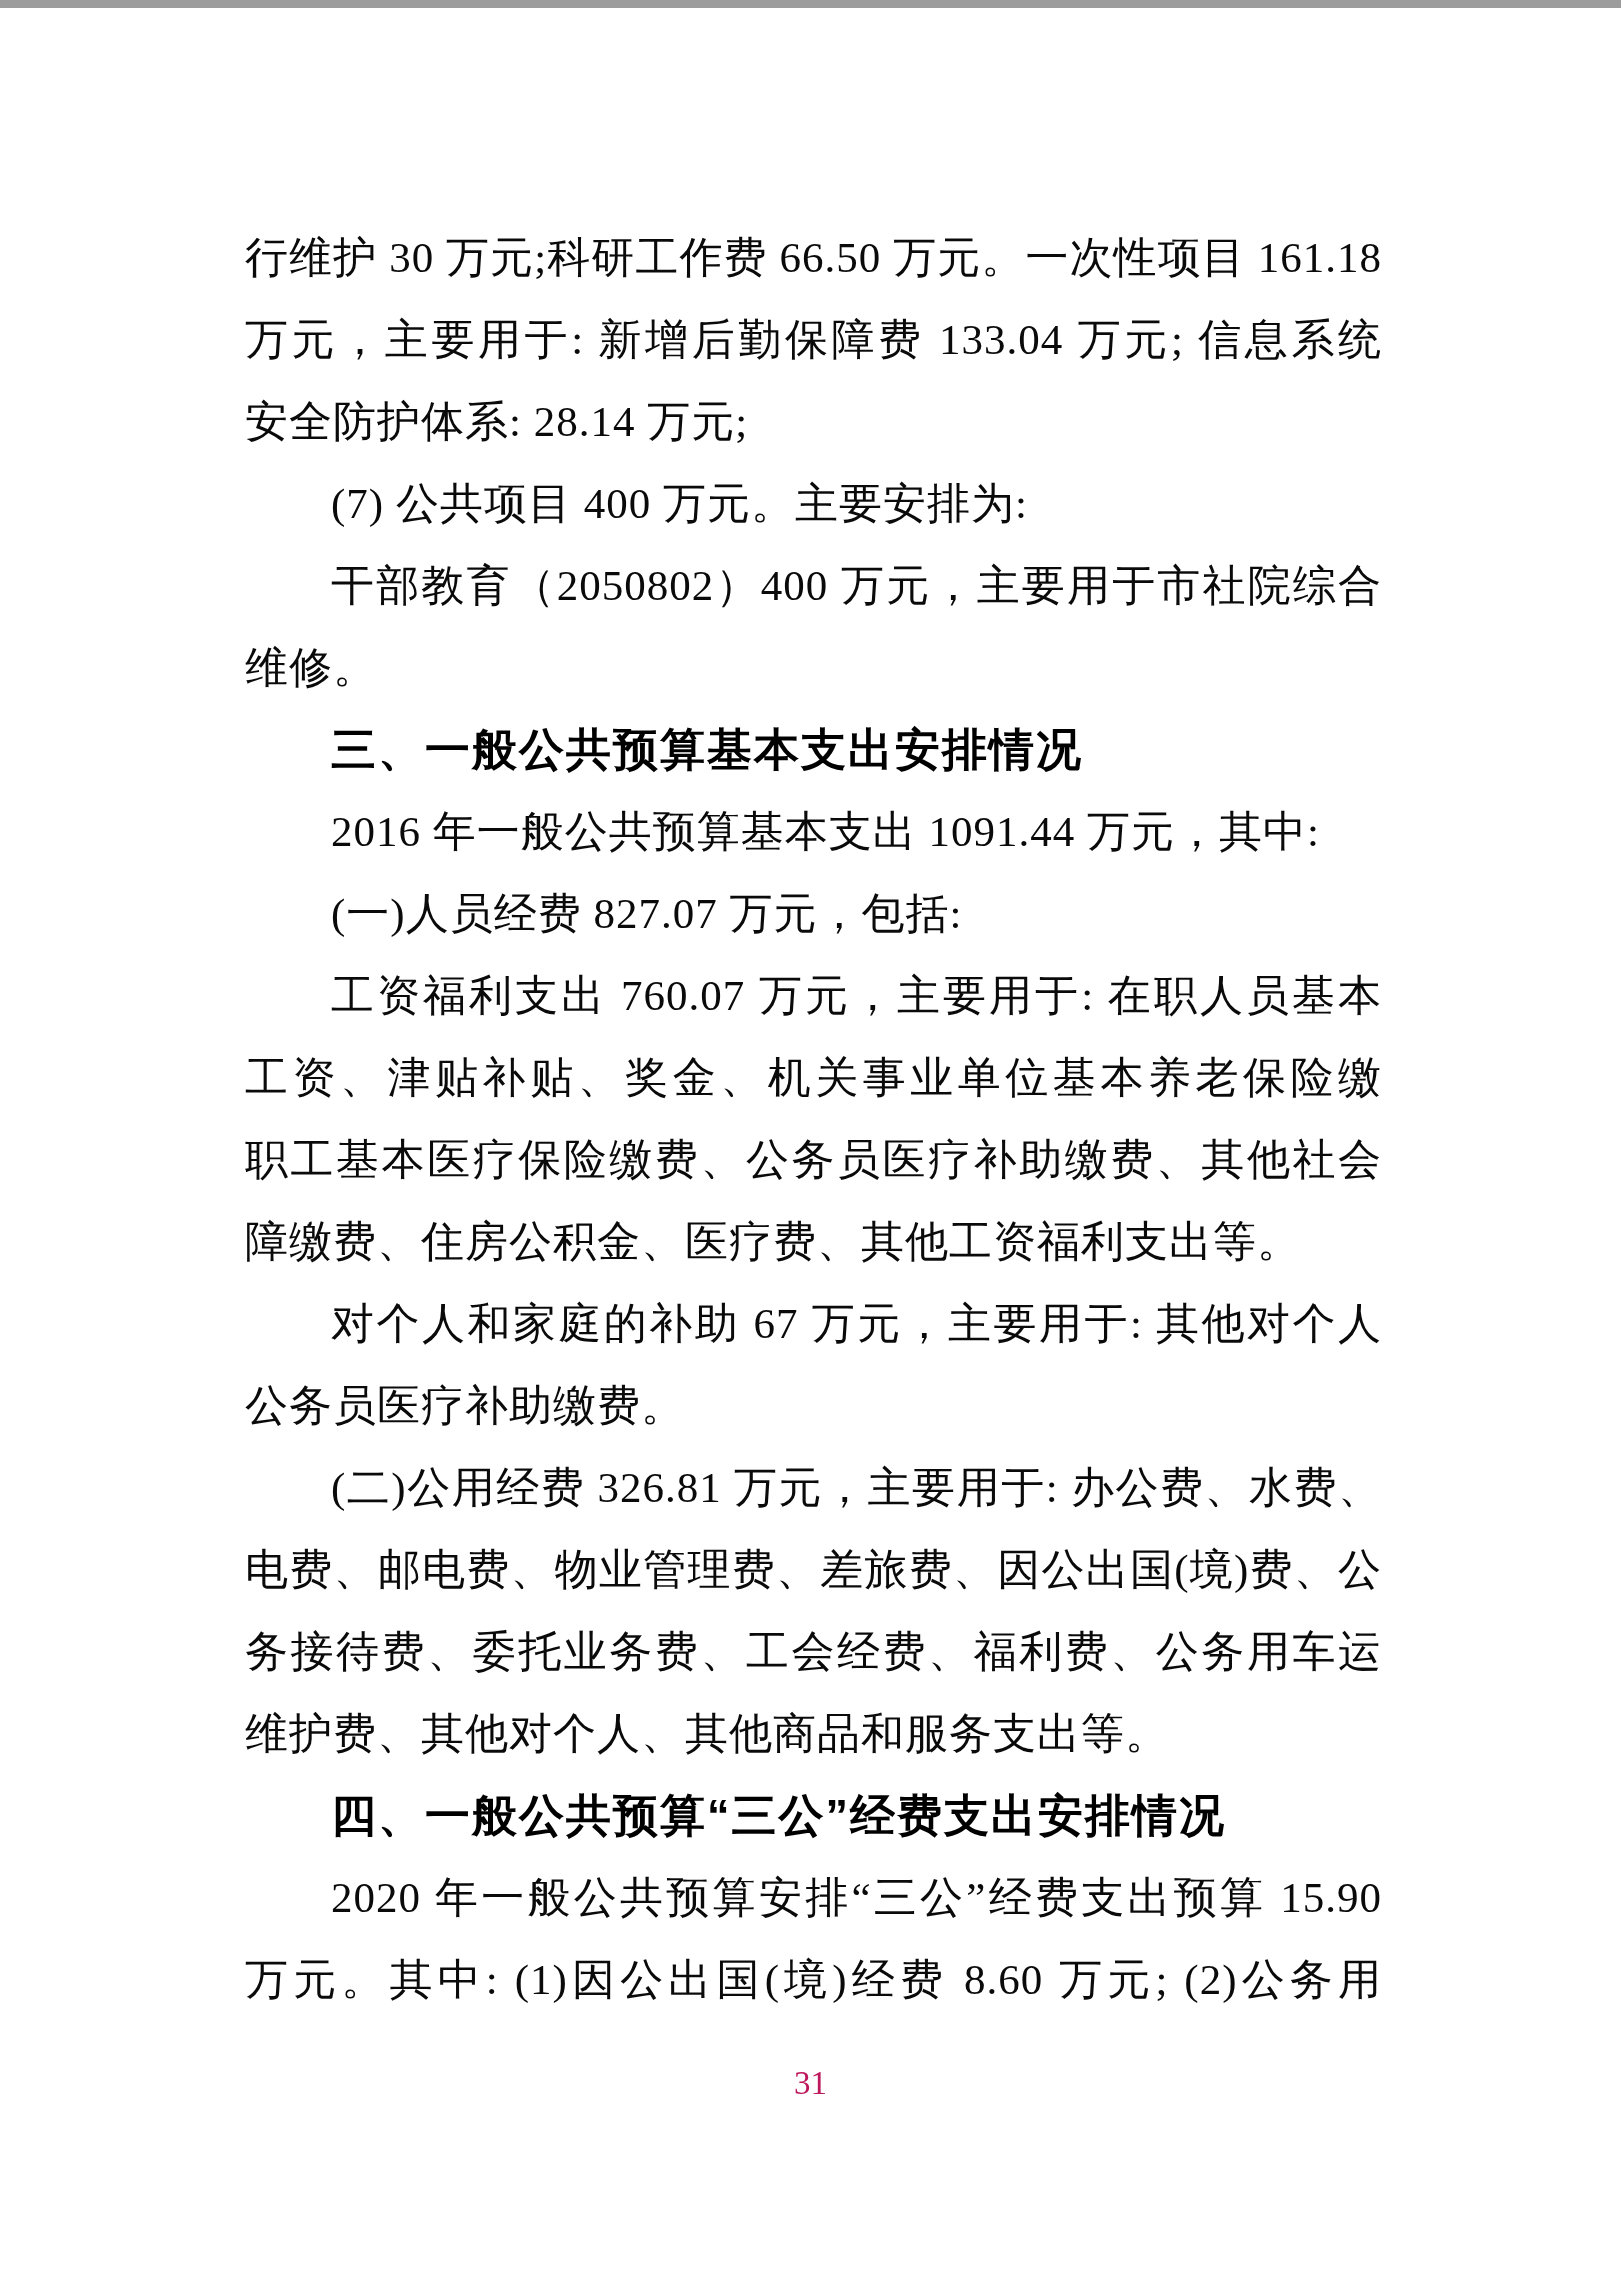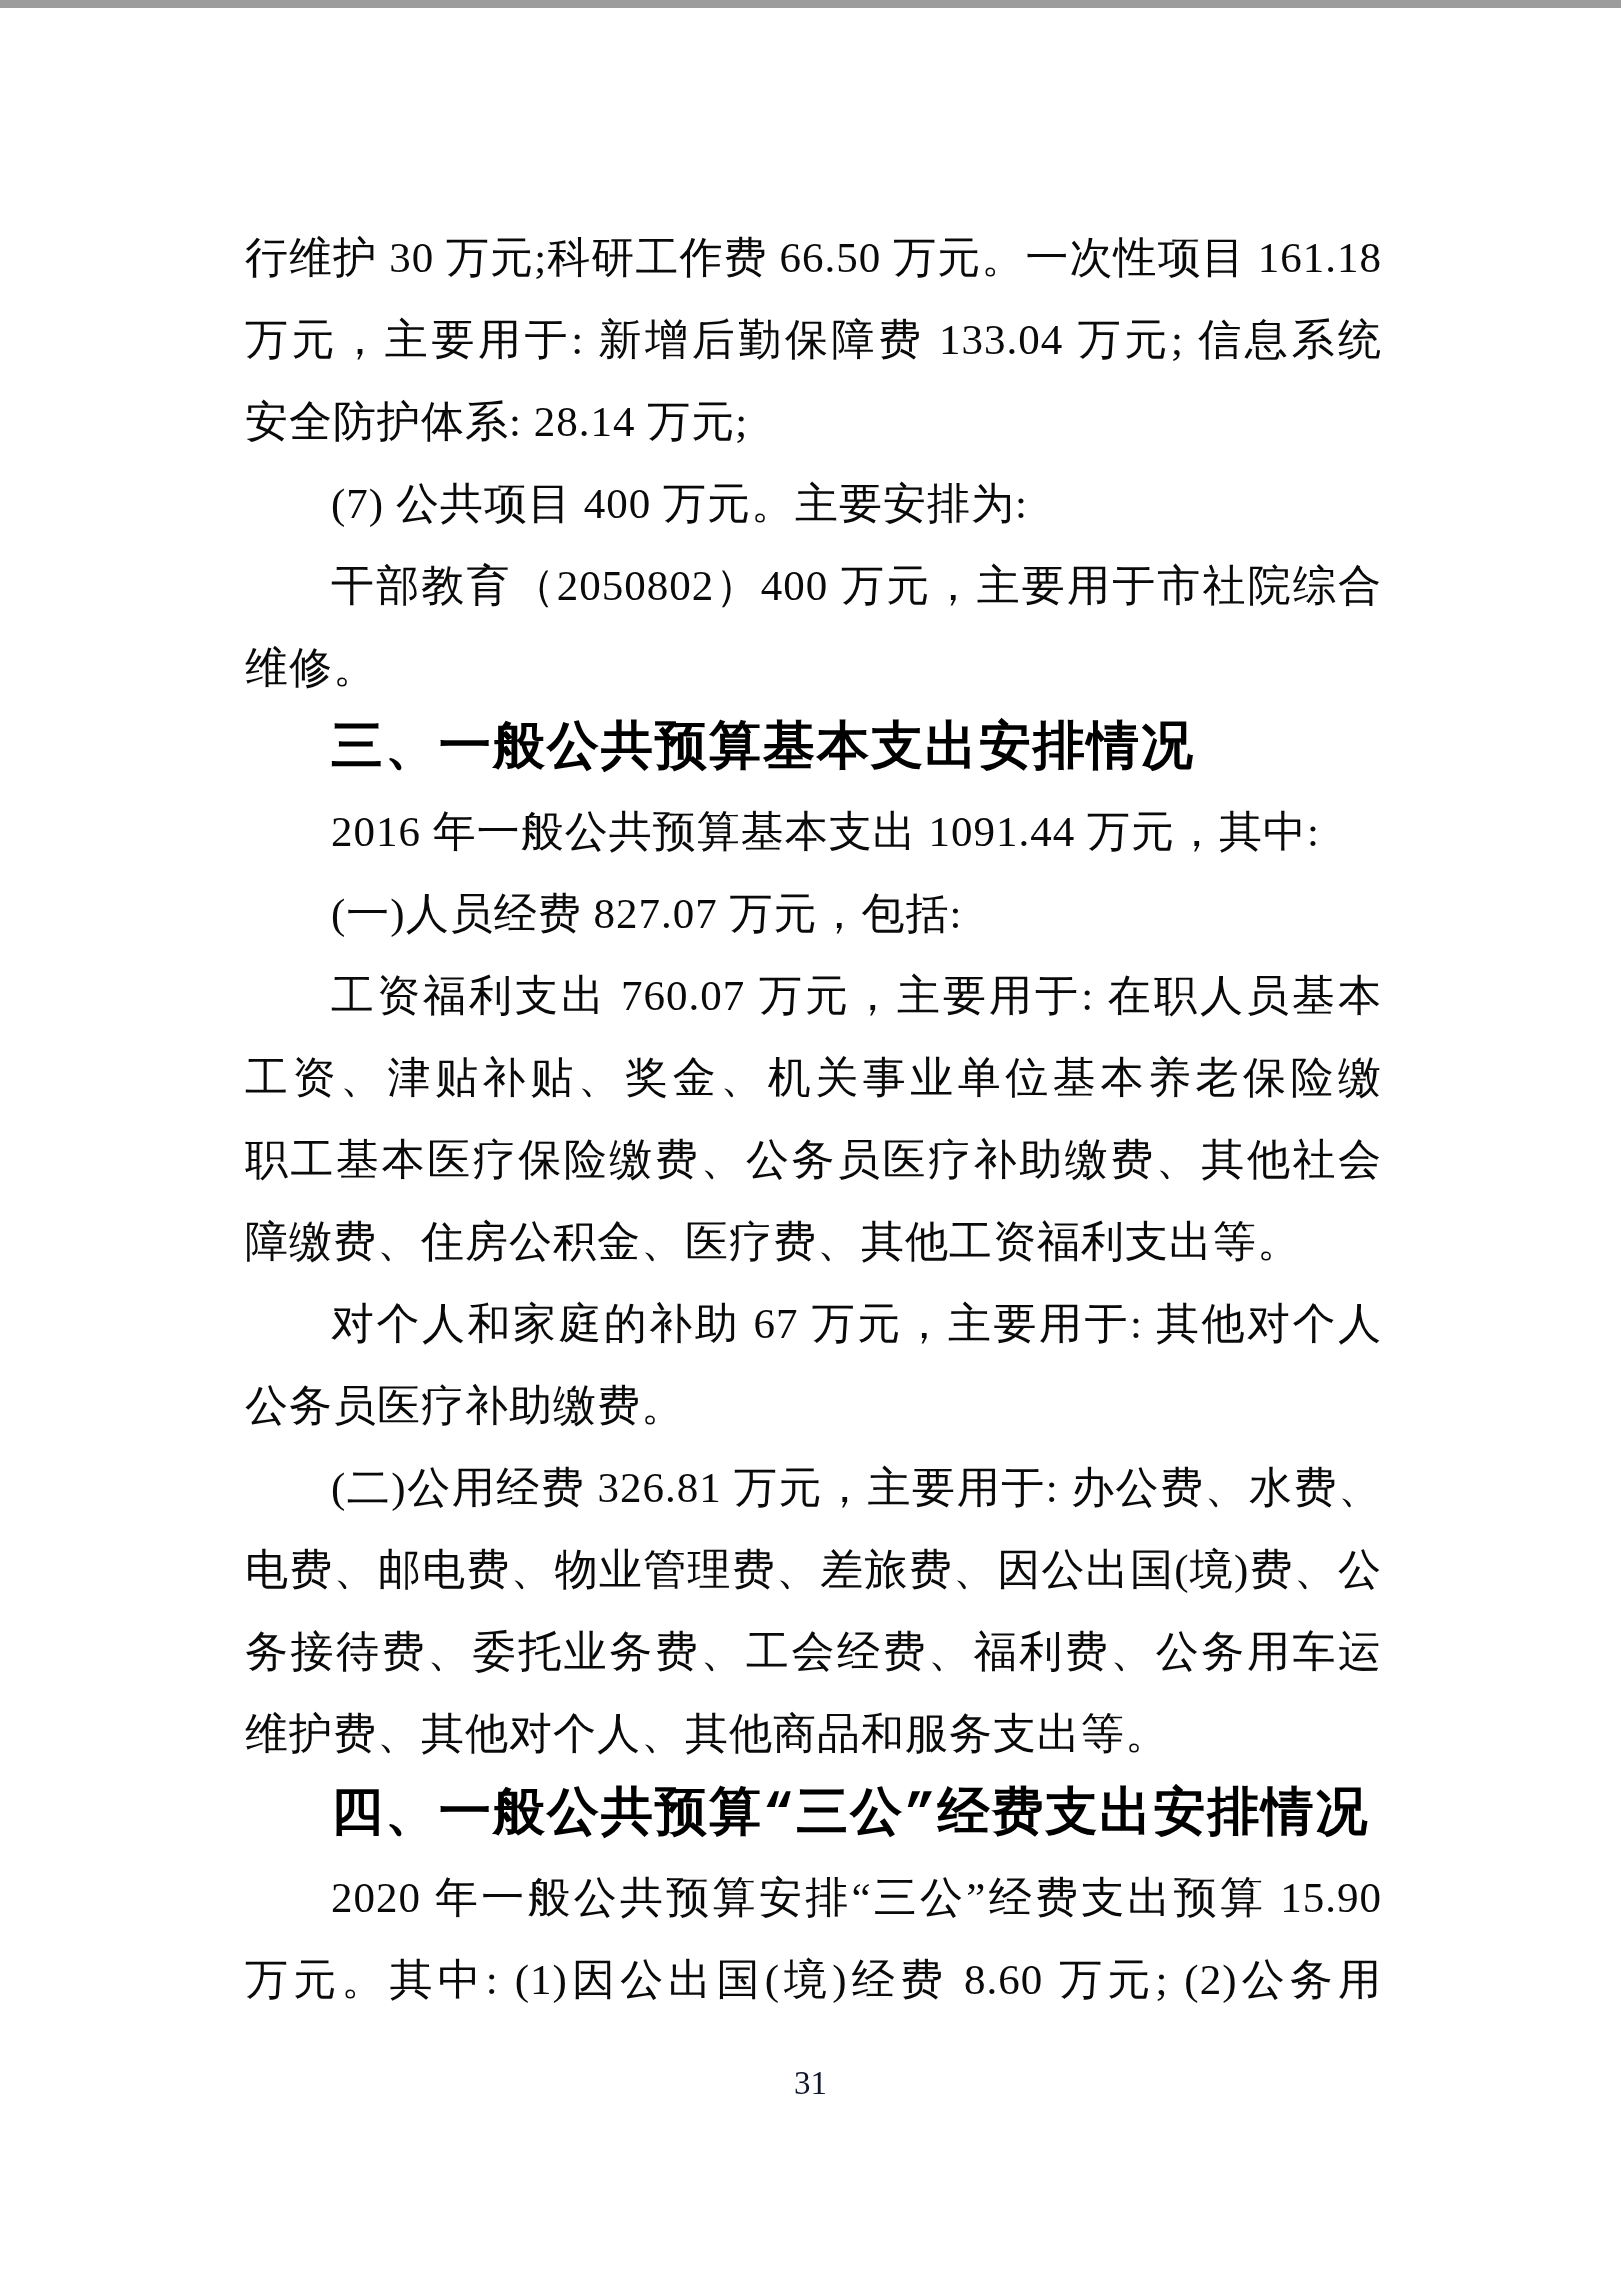--- a/index.html
+++ b/index.html
@@ -33,35 +33,35 @@
   }
   .line.justify {
     white-space: normal;
     text-align: justify;
     text-align-last: justify;
   }
   .line.indent {
     text-indent: 86px;
   }
   .line.heading {
-    font-family: Liberation Mono, monospace;
+    font-family: Liberation Sans, sans-serif;
     font-weight: bold;
-    font-size: 52px;
+    font-size: 45px;
     color: #000000;
     letter-spacing: 2px;
   }
   .page-number {
     position: absolute;
     left: 0;
     right: 0;
     top: 2054px;
     text-align: center;
     font-size: 33px;
     line-height: 43px;
-    color: #0f172a;
+    color: #be185d;
     font-family: "Liberation Serif", serif;
   }
 </style>
 </head>
 <body>
 
 <div class="page">
   <div class="content" id="doc-body">
       <div class="line justify">行维护 30 万元;科研工作费 66.50 万元。一次性项目 161.18</div>
       <div class="line justify">万元，主要用于: 新增后勤保障费 133.04 万元; 信息系统</div>

